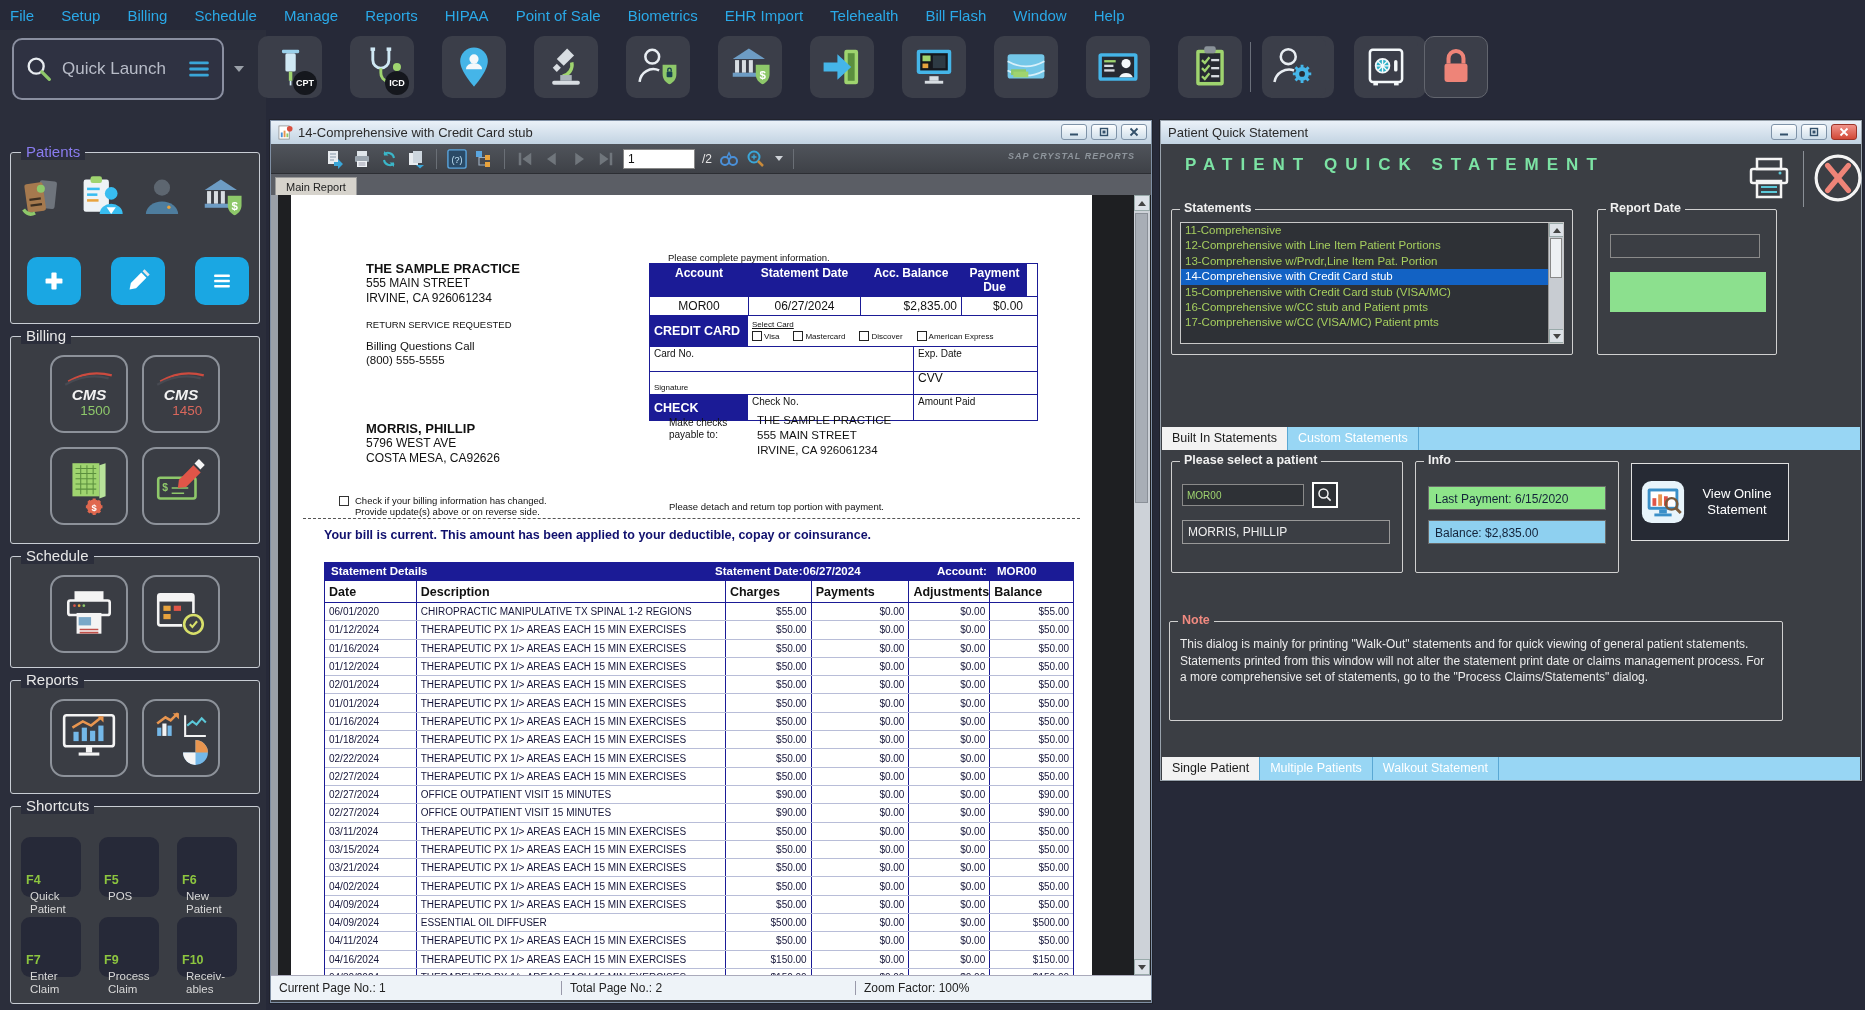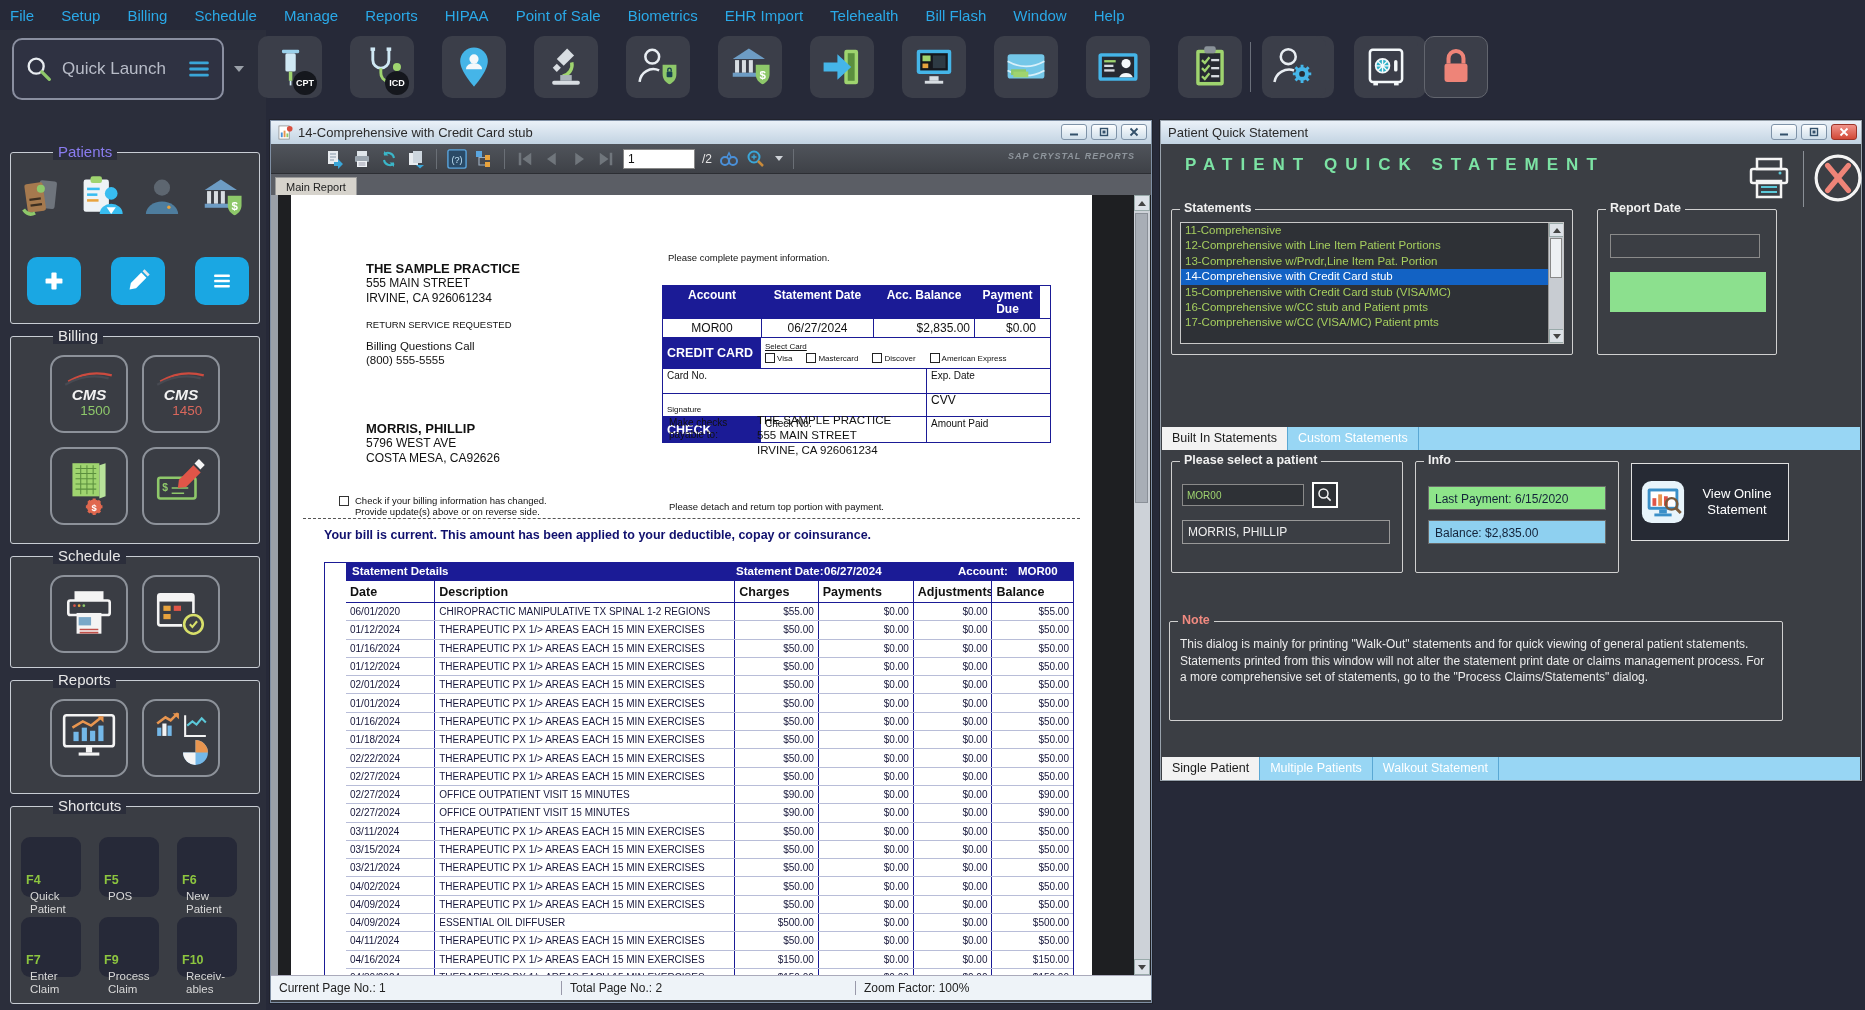--- a/index.html
+++ b/index.html
@@ -22,21 +22,21 @@
   .tile{position:relative;width:64px;height:62px;background:#3b3e49;border-radius:10px;display:flex;align-items:center;justify-content:center;}
   .t-ico{width:46px;height:46px;display:block;}
   .ico svg{width:100%;height:100%;display:block;}
   .badge{display:none;}
   .badge:not(:empty){display:block;position:absolute;right:5px;bottom:3px;width:24px;height:24px;background:#15171d;color:#fff;font-size:9px;font-weight:bold;border-radius:50%;line-height:24px;text-align:center;}
   .tb-divider{position:absolute;left:1250px;top:42px;width:1px;height:50px;background:#6a6f7a;}
   .lock-tile{position:absolute;left:1424px;top:36px;border:1px solid #62656e;}
 
   
   .gb{position:absolute;border:1px solid #c8cdd4;border-radius:3px;background:#3a3d44;}
-  .gb > .gb-label{position:absolute;top:-10px;left:10px;background:#2b2e3b;padding:0 5px;font-size:15px;color:#e8e8e8;margin-left:32px;}
+  .gb > .gb-label{position:absolute;top:-10px;left:10px;background:#2b2e3b;padding:0 5px;font-size:15px;color:#e8e8e8;}
   .side-bg{position:absolute;left:0;top:30px;width:266px;height:980px;background:#2b2e3b;}
   .gb-patients{left:10px;top:152px;width:250px;height:172px;}
   .gb-patients .gb-label{color:#8a7cf0;}
   .pt-icons{position:absolute;left:8px;top:22px;display:flex;gap:14px;}
   .pt-icons .ico{width:46px;height:46px;}
   .pt-buttons{position:absolute;left:16px;top:104px;display:flex;gap:30px;}
   .bluebtn{width:54px;height:48px;background:#1aa7e3;border-radius:10px;display:flex;align-items:center;justify-content:center;}
   .bluebtn .ico{width:26px;height:26px;}
   .gb-billing{left:10px;top:336px;width:250px;height:208px;}
   .btiles{position:absolute;left:0;top:0;width:100%;height:100%;display:flex;flex-wrap:wrap;justify-content:center;align-content:flex-start;gap:14px;padding-top:18px;}
@@ -80,21 +80,21 @@
   .tri-down{width:0;height:0;border-left:4px solid transparent;border-right:4px solid transparent;border-top:5px solid #444;}
   .sb-thumb{position:absolute;left:1px;top:18px;width:13px;height:290px;background:#a8aeb6;border:1px solid #8a9098;}
   .rw-status{position:absolute;left:0;bottom:2px;right:0;height:25px;background:#eef3f8;border-top:1px solid #aab;display:flex;align-items:center;font-size:12px;color:#222;}
   .rw-status .seg{padding-left:8px;}
   .seg1{width:290px;} .seg2{width:294px;border-left:1px solid #99a;} .seg3{flex:1;border-left:1px solid #99a;}
 
   
   .doc-page{position:absolute;left:20px;top:0;width:801px;bottom:0;background:#fff;overflow:hidden;color:#111;}
   .doc-page .abs{position:absolute;}
   .d-prompt{left:377px;top:57px;font-size:9.5px;}
-  .pay-table{left:371px;top:68px;width:389px;border:1.5px solid #1b1b96;font-size:11px;margin-top:22px;}
+  .pay-table{left:358px;top:68px;width:389px;border:1.5px solid #1b1b96;font-size:11px;}
   .pt-row{display:flex;border-top:1.5px solid #1b1b96;}
   .pt-row:first-child{border-top:none;}
   .pt-hdr .c{background:#1b1b96;color:#fff;font-weight:bold;font-size:12px;text-align:center;padding:2px 0;}
   .pt-val .c{font-size:12px;text-align:center;padding:2px 2px;}
   .pt-val .r{text-align:right;padding-right:4px;}
   .pc0{width:98px;} .pc1{width:112px;border-left:1.5px solid #1b1b96;} .pc2{width:101px;border-left:1.5px solid #1b1b96;} .pc3{width:66px;border-left:1.5px solid #1b1b96;}
   .cc-label{width:98px;background:#1b1b96;color:#fff;font-weight:bold;font-size:12.5px;display:flex;align-items:center;padding-left:4px;}
   .cc-area{flex:1;padding:1px 4px;}
   .cc-select{font-size:8px;text-decoration:underline;}
   .cc-opts{display:flex;gap:14px;margin-top:2px;}
@@ -114,21 +114,21 @@
   .d-patient{left:75px;top:226px;font-size:12px;line-height:15px;}
   .d-patient .nm{font-weight:bold;font-size:13px;}
   .d-makechecks{left:378px;top:222px;width:80px;font-size:10px;line-height:12px;}
   .d-payable{left:466px;top:218px;font-size:11.5px;line-height:15px;}
   .d-chg{left:48px;top:300px;display:flex;gap:6px;}
   .d-chgbox{width:10px;height:10px;border:1px solid #333;margin-top:1px;}
   .d-chgtext{font-size:9.5px;line-height:11px;}
   .d-detach{left:378px;top:306px;font-size:9.5px;}
   .d-dash{left:12px;right:12px;top:323px;border-top:1.5px dashed #555;}
   .d-status{left:33px;top:333px;font-size:12.5px;font-weight:bold;color:#10106e;}
-  .dt{left:33px;top:367px;width:750px;border:1.5px solid #1b1b96;padding-left:21px;}
+  .dt{left:33px;top:367px;width:750px;border:1.5px solid #1b1b96;}
   .dt-bar{position:relative;height:18px;background:#1b1b96;color:#fff;font-size:11.5px;font-weight:bold;}
   .dt-bar span{position:absolute;top:2px;}
   .dtb-title{left:6px;}
   .dtb-dl{left:390px;} .dtb-dv{left:478px;} .dtb-al{left:612px;} .dtb-av{left:672px;}
   .dt-cols{display:flex;height:22px;background:#fff;border-bottom:1.5px solid #1b1b96;font-size:12.5px;font-weight:bold;align-items:center;}
   .dt-rows{height:376px;overflow:hidden;}
   .dt-row{display:flex;height:18.3px;border-bottom:1px solid #b8bdd8;font-size:10px;align-items:center;color:#16163a;}
   .dc{height:100%;display:flex;align-items:center;border-right:1.5px solid #1b1b96;padding:0 4px;overflow:hidden;white-space:nowrap;}
   .dc5{border-right:none;}
   .dc0{width:92px;} .dc1{width:310px;} .dc2{width:86px;justify-content:flex-end;} .dc3{width:98px;justify-content:flex-end;} .dc4{width:81px;justify-content:flex-end;} .dc5{width:83px;justify-content:flex-end;}

